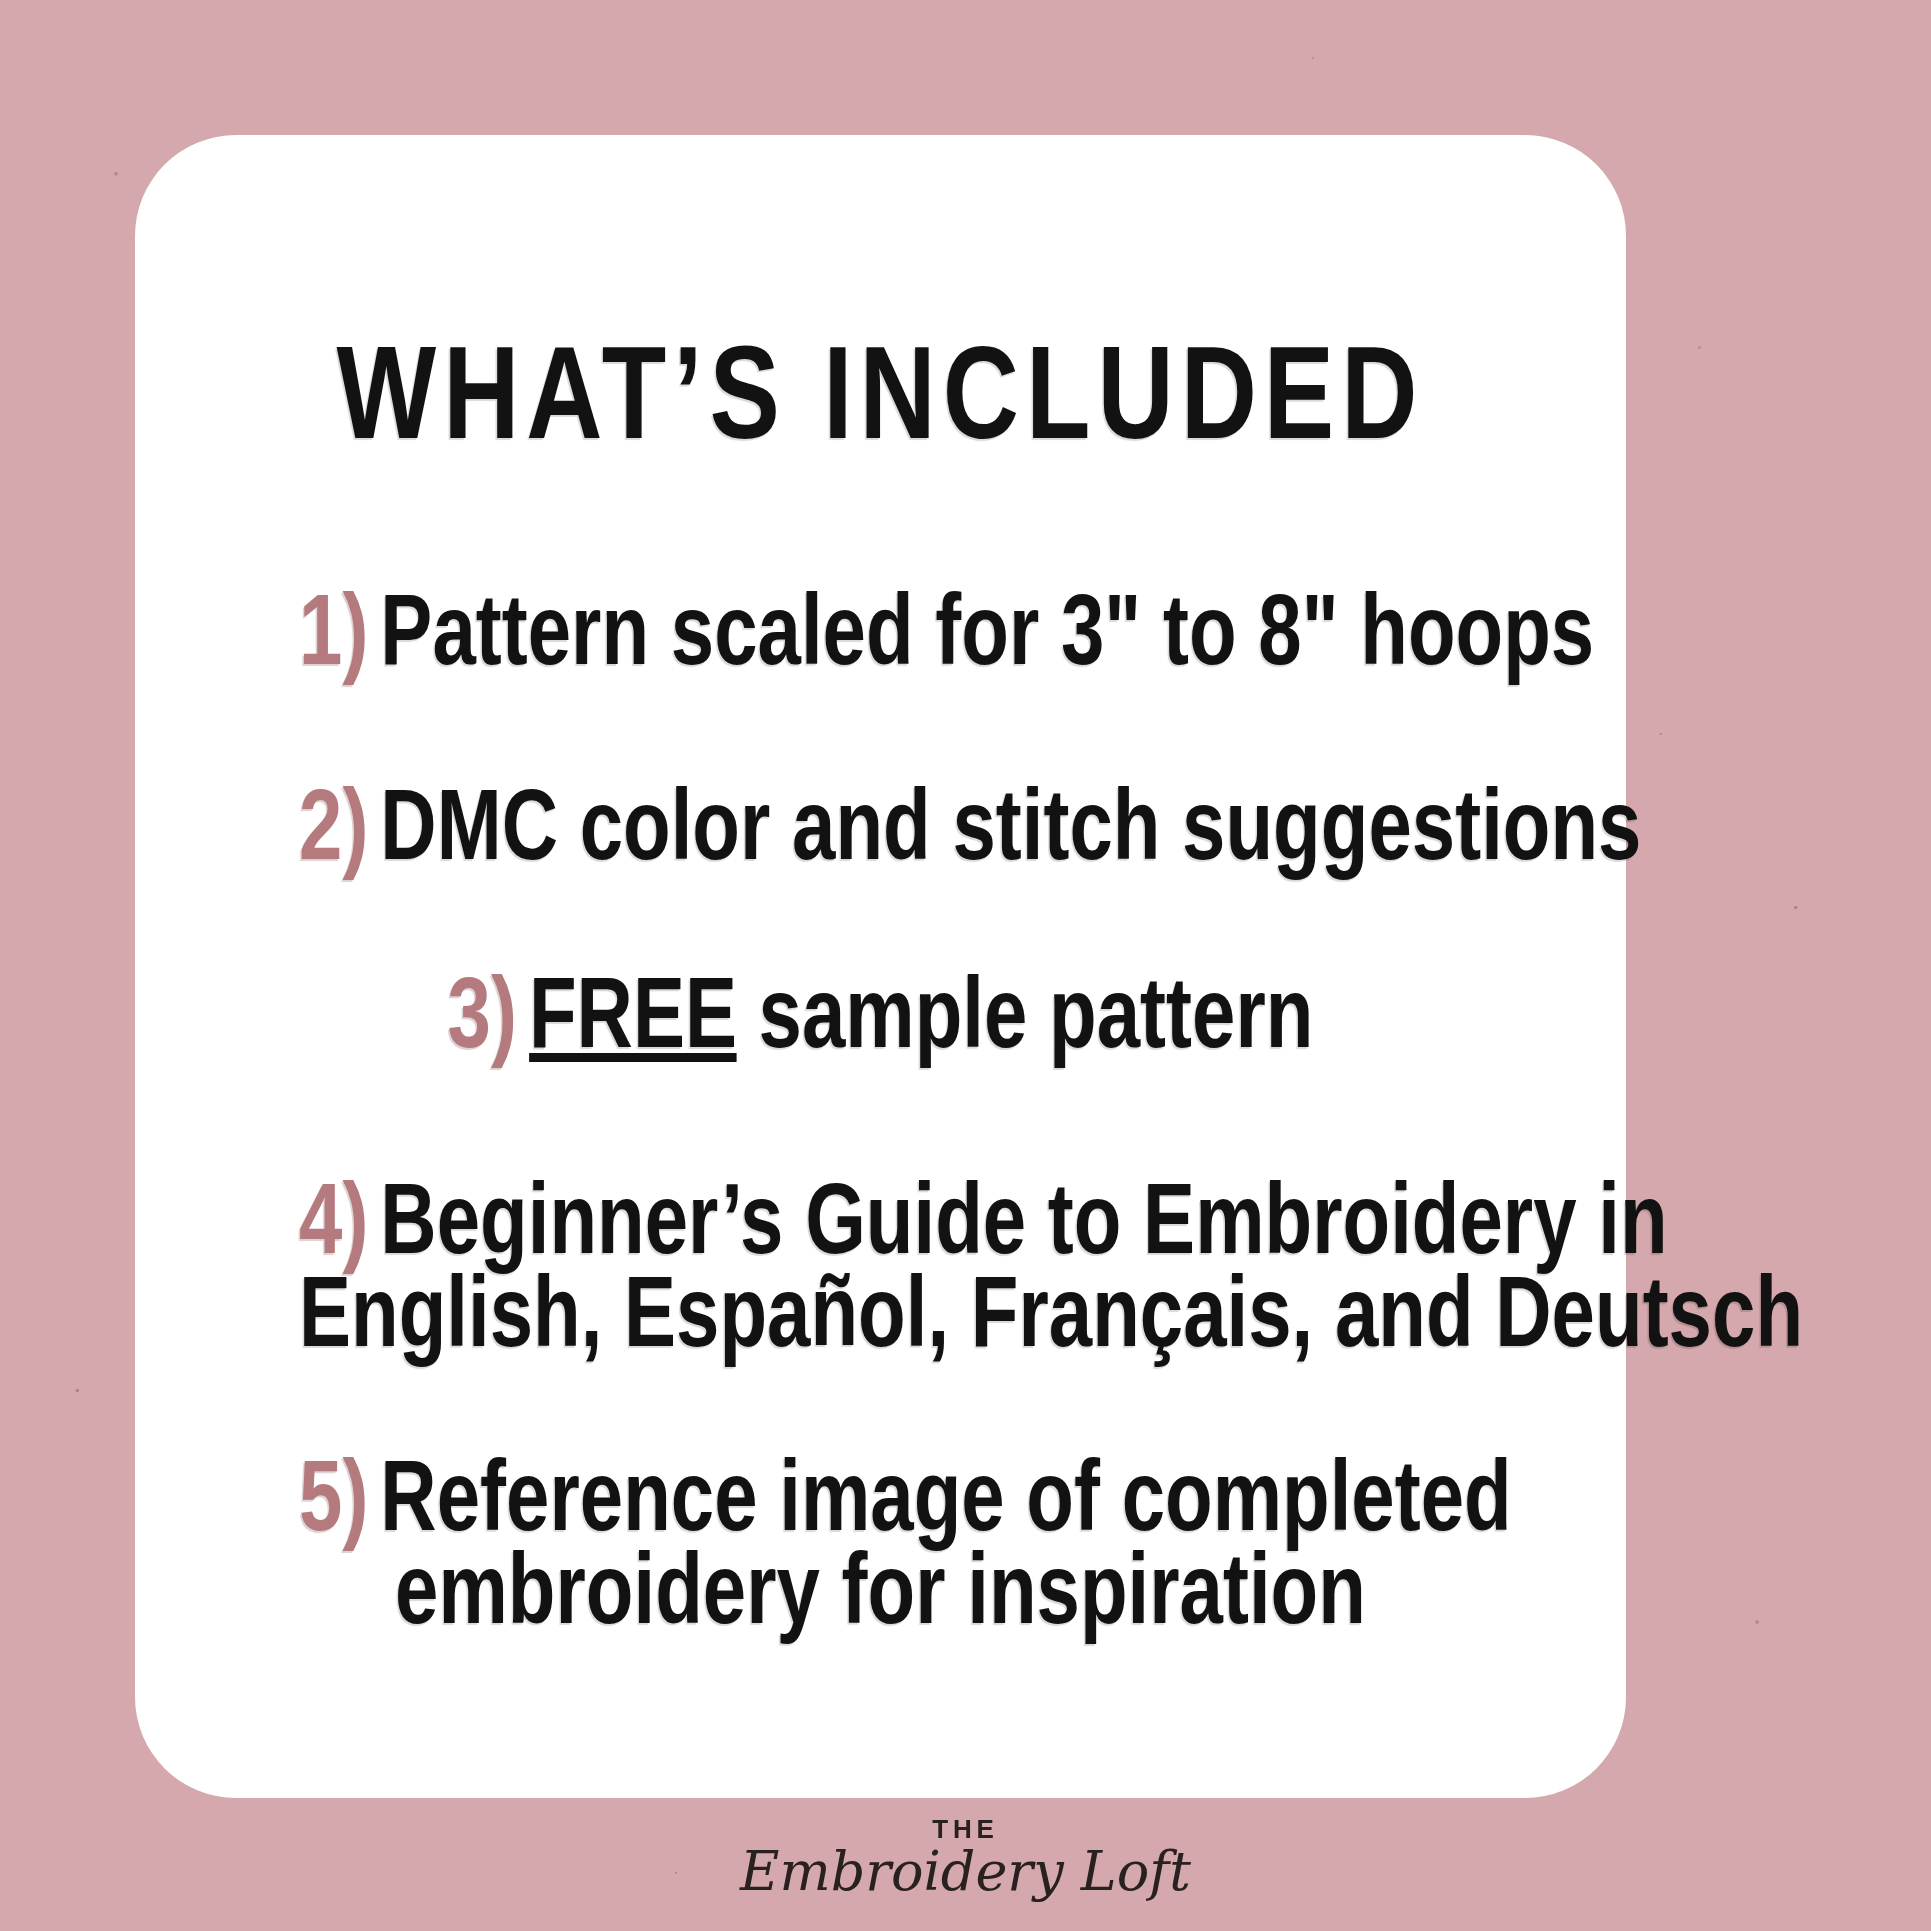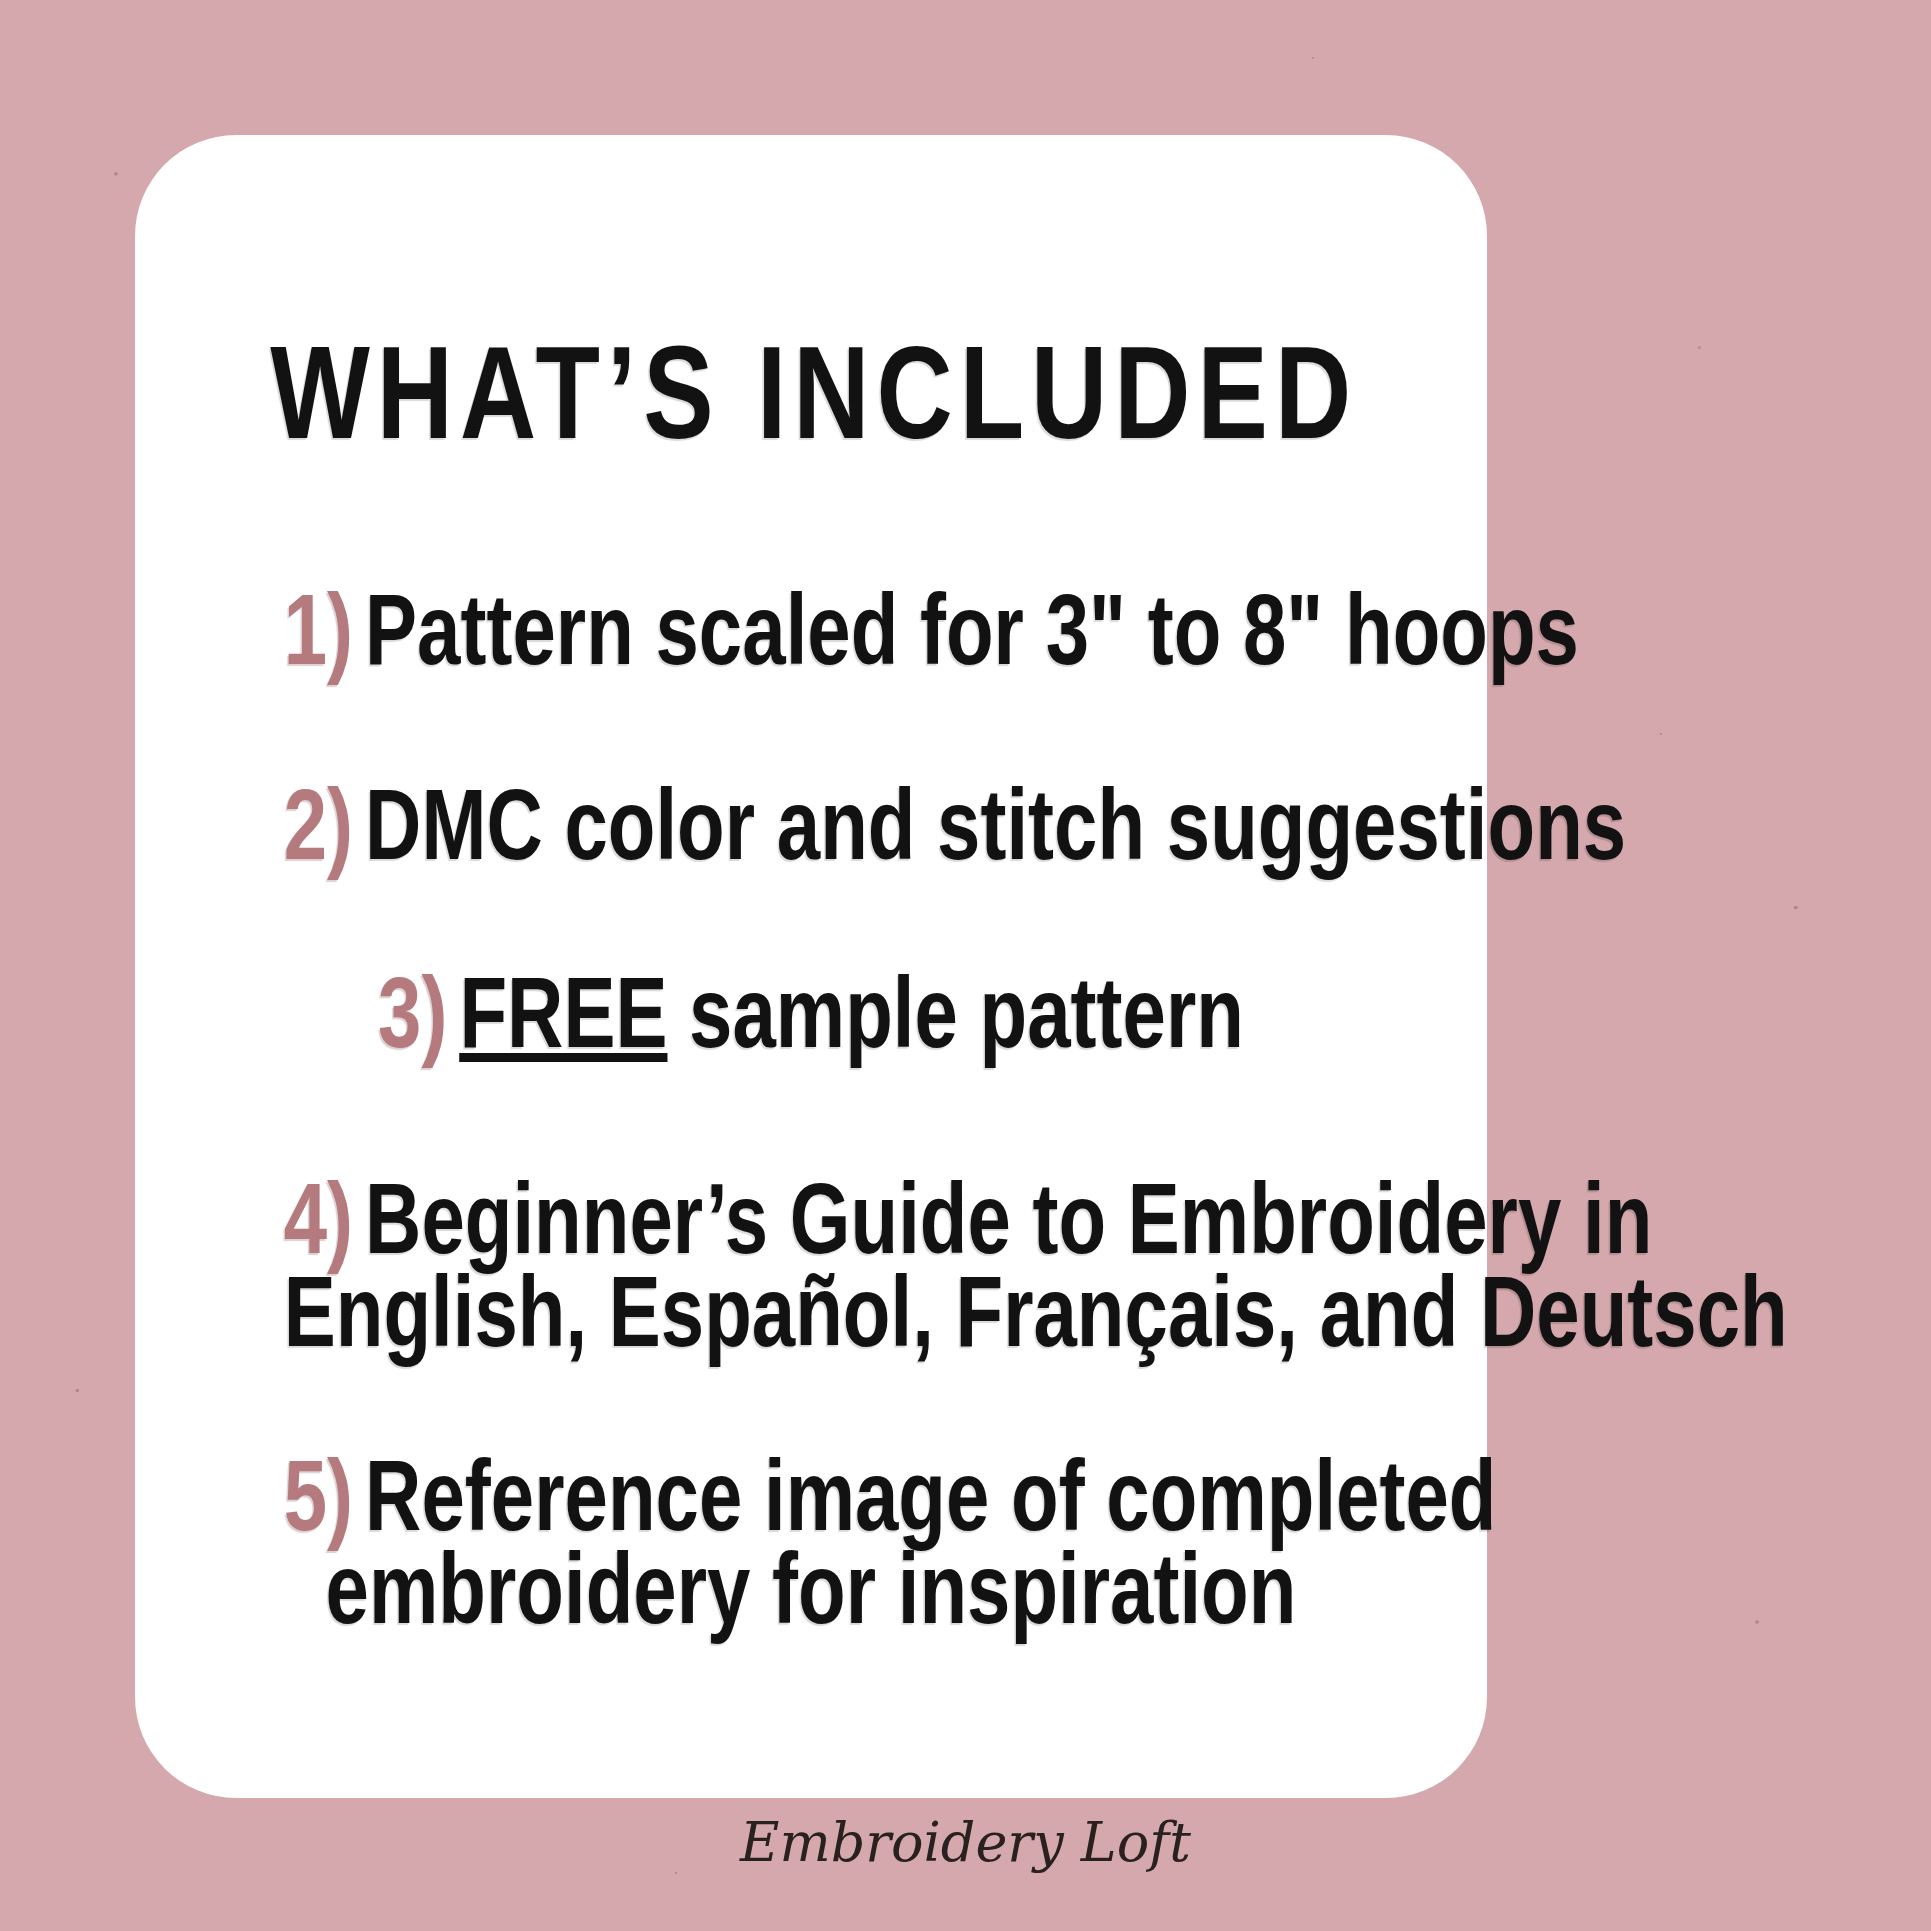--- a/index.html
+++ b/index.html
@@ -23,21 +23,21 @@
       radial-gradient(circle 1.9px at 35% 97%, rgba(110,70,70,0.30) 0 60%, transparent 65%),
       radial-gradient(circle 1.9px at 68% 3%,  rgba(110,70,70,0.25) 0 60%, transparent 65%);
     overflow: hidden;
     font-family: "Liberation Sans", sans-serif;
   }
 
   .card {
     position: absolute;
     left: 135px;
     top: 135px;
-    width: 1352px;
+    width: 1491px;
     height: 1663px;
     background: #ffffff;
     border-radius: 101px;
   }
 
   .title {
     position: absolute;
     top: 185px;
     left: 0;
     width: 100%;
@@ -137,17 +137,18 @@
     </div>
 
     <div class="item item-5">
       <div><span class="num">5)</span><span>Reference image of completed</span></div>
       <div>embroidery for inspiration</div>
     </div>
 
   </div>
 
   <div class="logo">
+    <div class="logo-the">THE</div>
     <div class="logo-script">Embroidery Loft</div>
   </div>
 
 </div>
 
 
 </body></html>

